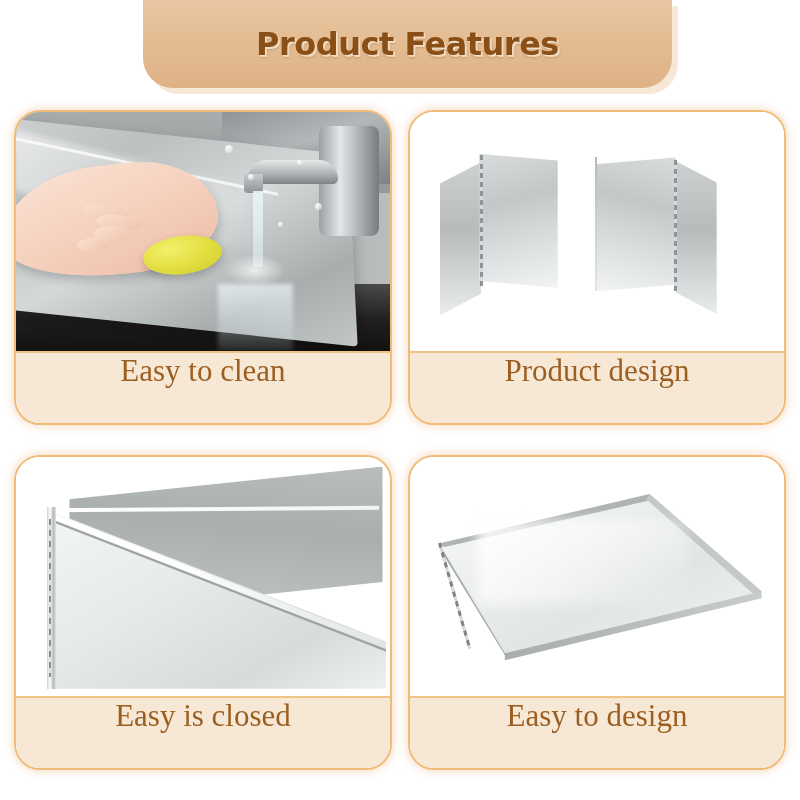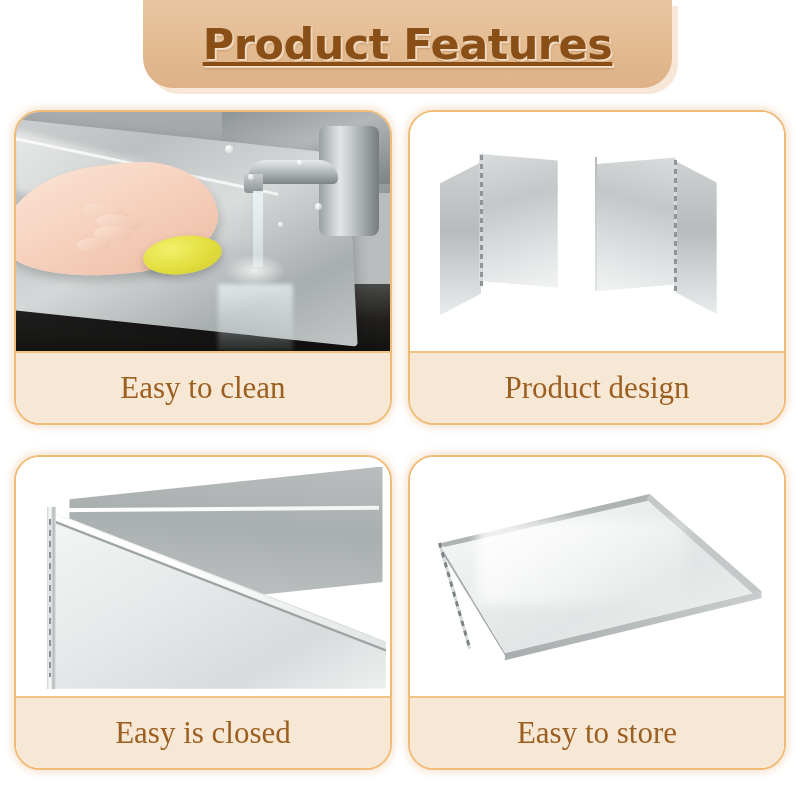--- a/index.html
+++ b/index.html
@@ -45,29 +45,28 @@
     height: 88px;
     background: linear-gradient(180deg,#e8c6a1 0%, #e3bb91 55%, #dfb187 100%);
     border-radius: 0 0 30px 30px;
     display: flex;
     align-items: center;
     justify-content: center;
   }
   .banner-title {
     font-family: "DejaVu Sans", sans-serif;
     font-weight: bold;
-    font-size: 43px;
+    font-size: 32px;
     letter-spacing: -0.5px;
     color: #8a4f16;
     text-shadow:
        1px 1px 0 #f3ddc4,
        2px 2px 0 #efd6bb,
        2px 3px 2px rgba(120,70,20,0.25);
     white-space: nowrap;
-    text-decoration: underline;
   }
 
   
   .grid {
     position: absolute;
     left: 14px;
     top: 110px;
     width: 772px;
     height: 660px;
     display: grid;
@@ -90,21 +89,21 @@
     position: relative;
     flex: 1 1 auto;
     overflow: hidden;
     background: #ffffff;
   }
   .card-caption {
     flex: 0 0 70px;
     background: #f7e8d5;
     border-top: 2px solid #efc383;
     display: flex;
-    align-items: center;
+    align-items: flex-start;
     justify-content: center;
   }
   .caption-text {
     font-family: "Liberation Serif", serif;
     font-size: 31px;
     color: #9c5f22;
     white-space: nowrap;
   }
 
   
@@ -402,18 +401,18 @@
           <div class="flat-plate"></div>
           <div class="flat-plate-edge"></div>
           <div class="flat-plate-right-edge"></div>
           <div class="flat-plate-bottom"></div>
           <div class="flat-plate-thickness"></div>
           <div class="flat-hinge"></div>
           <div class="flat-sheen"></div>
         </div>
       </div>
       <div class="card-caption">
-        <span class="caption-text">Easy to store</span>
+        <span class="caption-text">Easy to design</span>
       </div>
     </div>
 
   </div>
 </div>
 
 </body></html>

